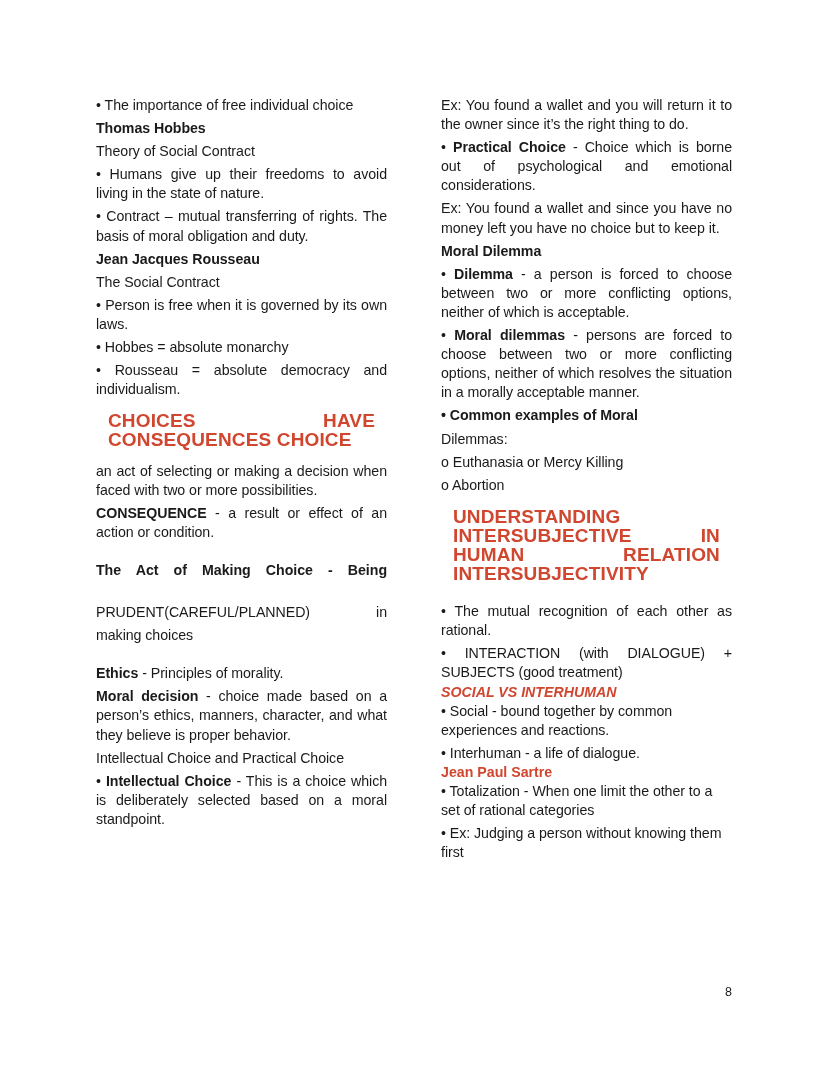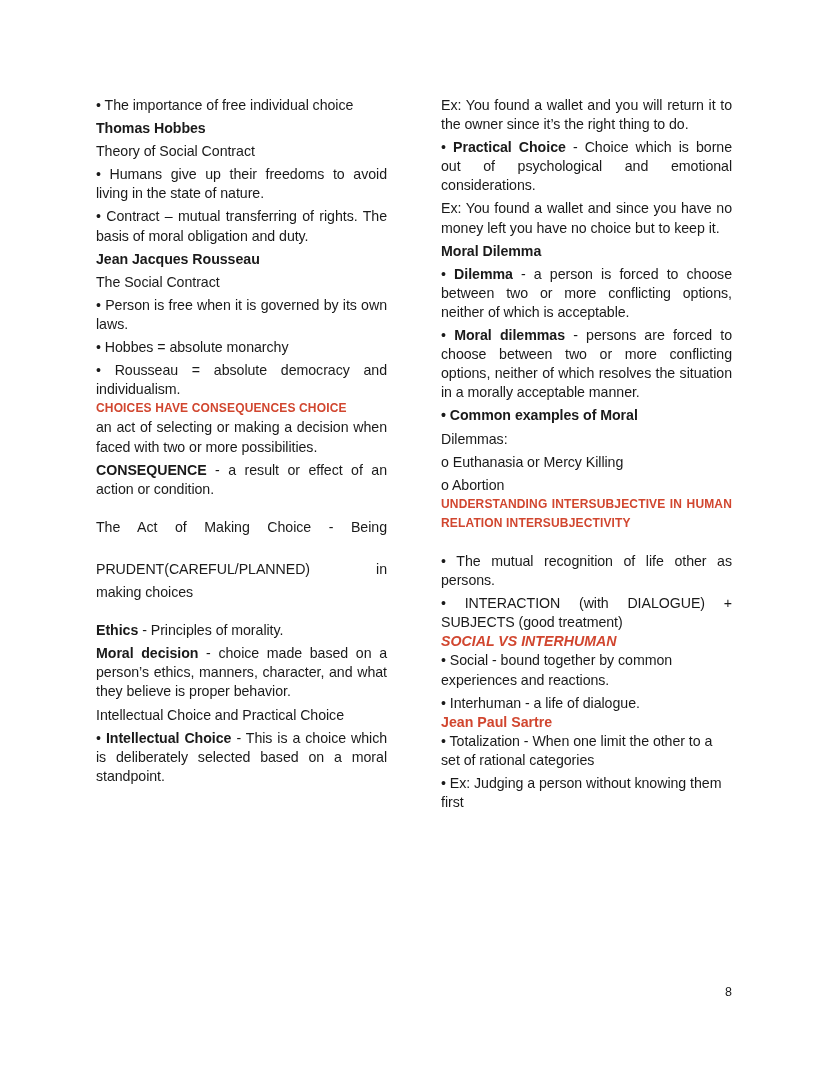--- a/index.html
+++ b/index.html
@@ -45,37 +45,38 @@
   }
   .blk + .blk { margin-top: 4px; }
   .gap-md { margin-top: 19px; }
   .gap-lg { margin-top: 38px; }
   .gap-xl { margin-top: 44px; font-style: italic; }
   .tight { text-align: left; }
   b, .b { font-weight: bold; }
   .head-red {
     color: #d1462f;
     font-weight: bold;
-    font-size: 12px;
+    font-size: 19px;
     line-height: 19.1px;
     letter-spacing: 0.15px;
     text-align: justify;
-    margin: 0;
+    margin: 12px;
   }
   .subhead-red {
     color: #d1462f;
     font-weight: bold;
     font-size: 14.2px;
     line-height: 19.1px;
     text-align: left;
     margin: 0;
   }
   
   .spread {
     text-align: justify;
+    font-weight: bold;
   }
   .spread::after {
     content: "";
     display: inline-block;
     width: 100%;
     height: 0;
   }
   .pagenum {
     position: absolute;
     right: 96px;
@@ -156,21 +157,21 @@
       <p class="blk b tight">• Common examples of Moral</p>
 
       <p class="blk tight gap-md">Dilemmas:</p>
 
       <p class="blk tight">o Euthanasia or Mercy Killing</p>
 
       <p class="blk tight">o Abortion</p>
 
       <p class="head-red gap-lg">UNDERSTANDING INTERSUBJECTIVE IN HUMAN RELATION INTERSUBJECTIVITY</p>
 
-      <p class="blk gap-md">• The mutual recognition of life other as persons.</p>
+      <p class="blk gap-md">• The mutual recognition of each other as rational.</p>
 
       <p class="blk">• INTERACTION (with DIALOGUE) + SUBJECTS (good treatment)</p>
 
       <p class="subhead-red gap-xl">SOCIAL VS INTERHUMAN</p>
 
       <p class="blk tight">• Social - bound together by common experiences and reactions.</p>
 
       <p class="blk tight">• Interhuman - a life of dialogue.</p>
 
       <p class="subhead-red gap-md">Jean Paul Sartre</p>

